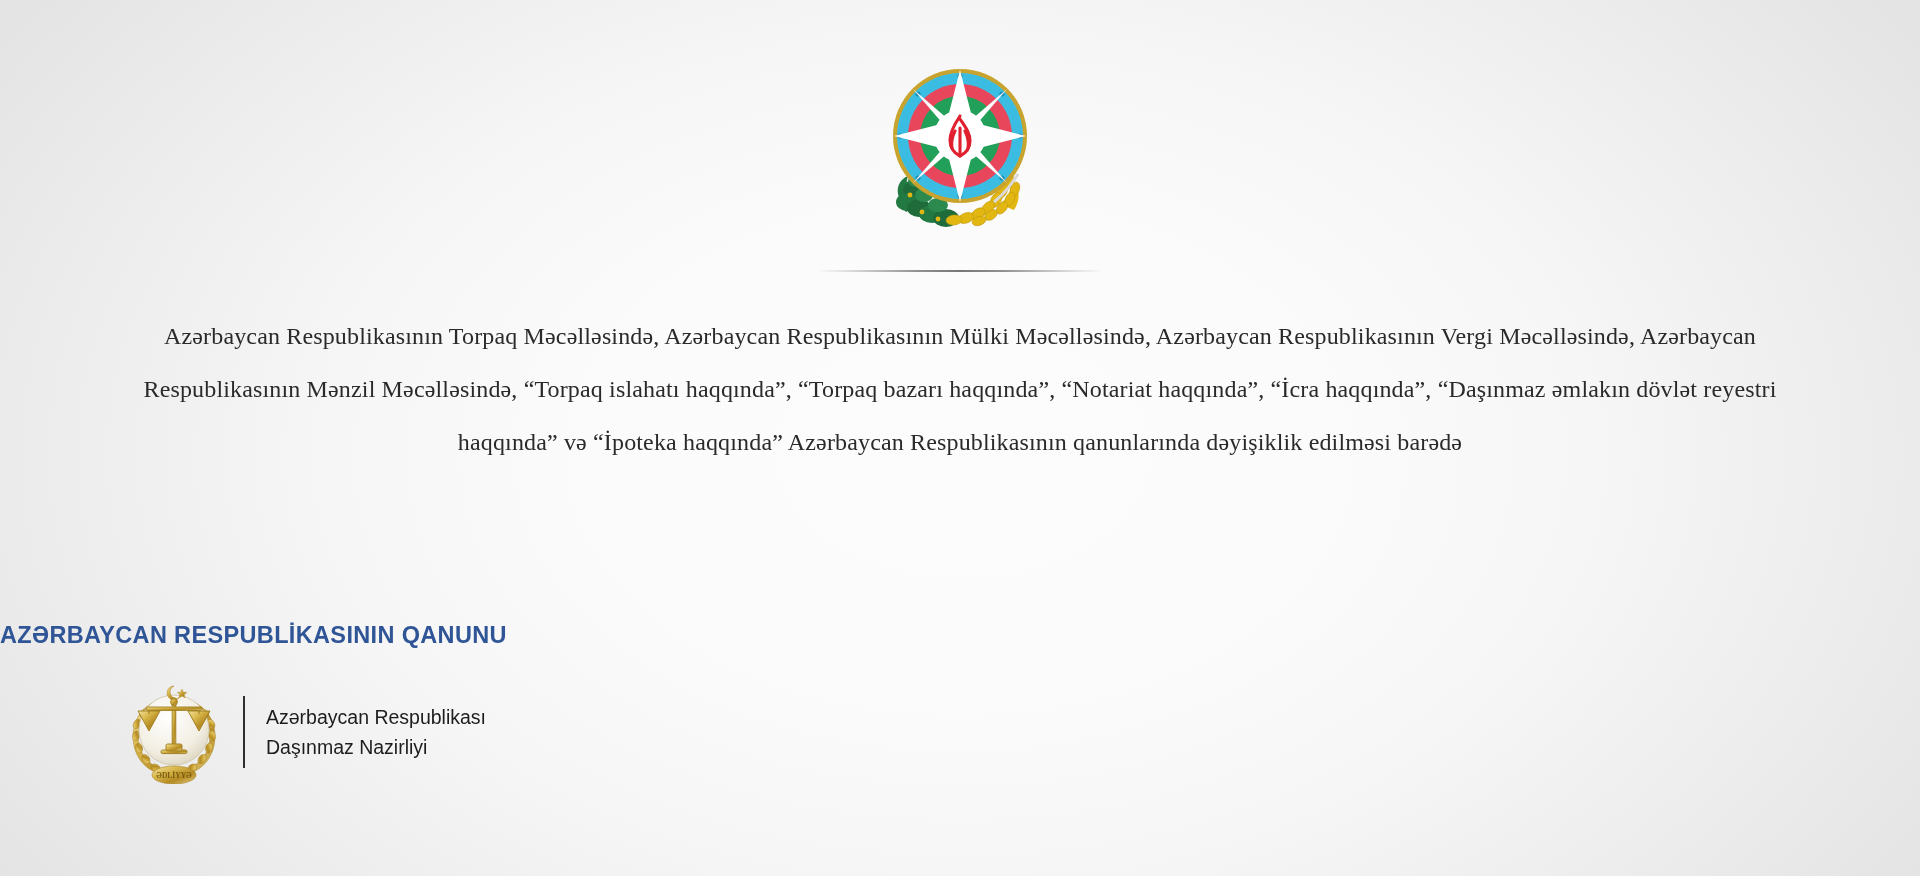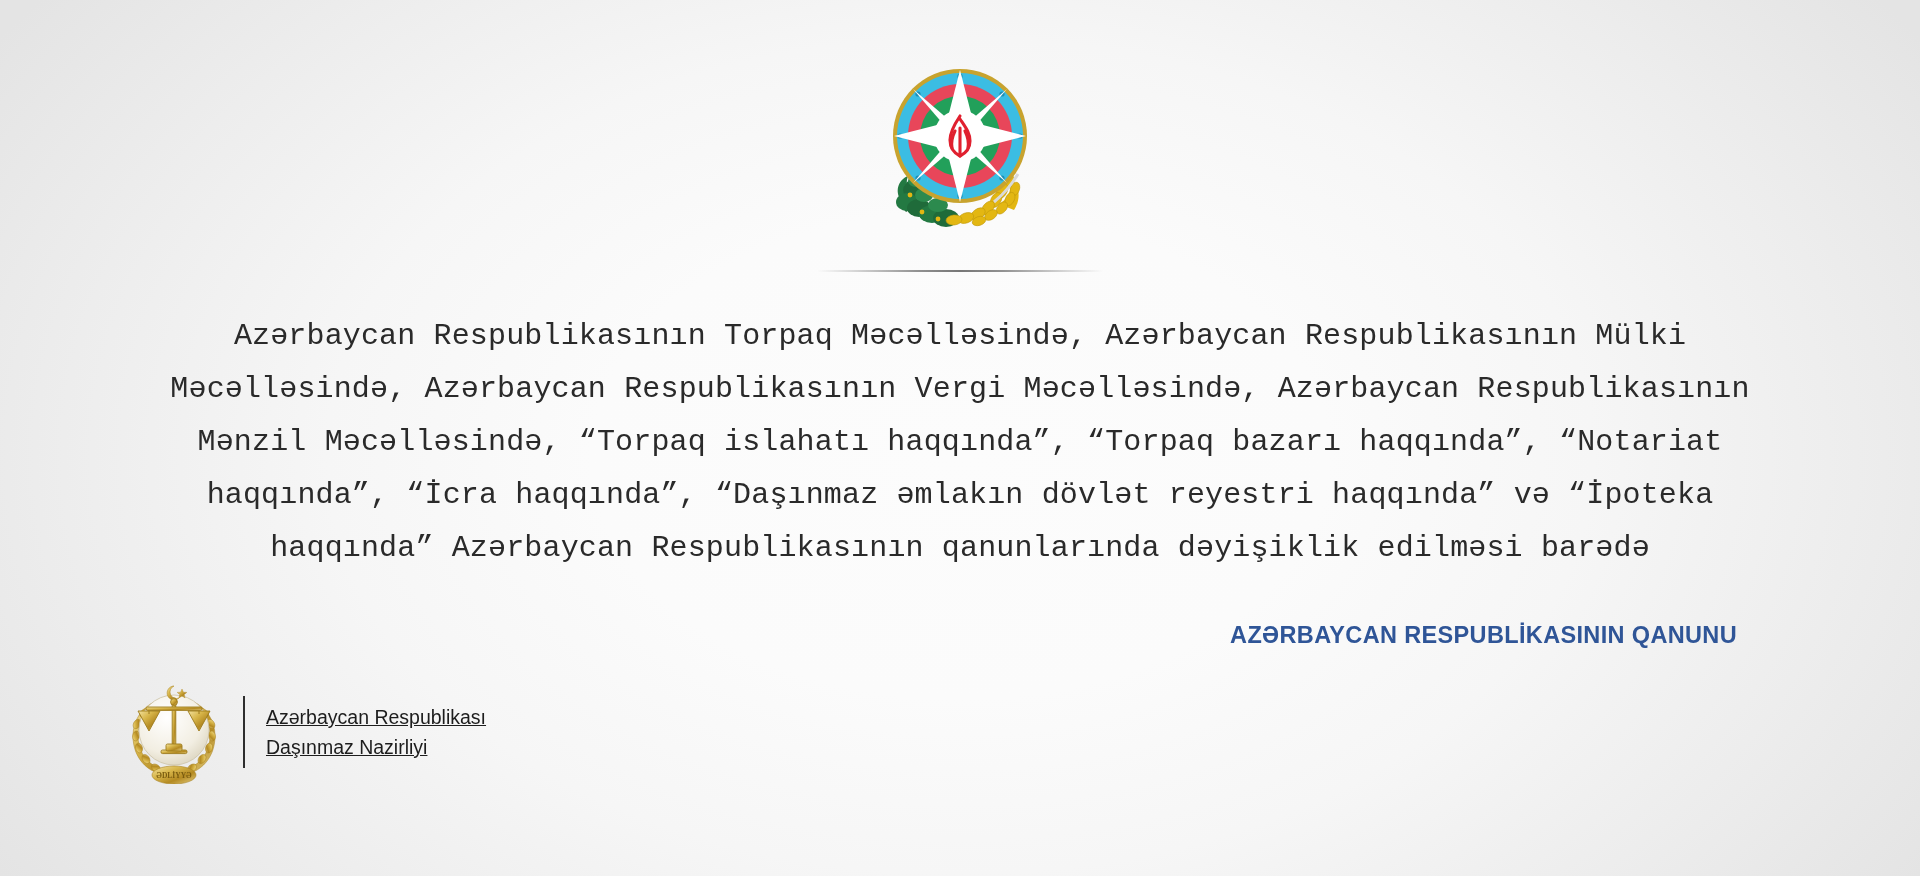--- a/index.html
+++ b/index.html
@@ -63,36 +63,36 @@
   .title-block {
     position: absolute;
     top: 310px;
     left: 50%;
     transform: translateX(-50%);
     width: 1640px;
     text-align: center;
   }
   .doc-title {
     margin: 0;
-    font-family: Liberation Mono, monospace;
+    font-family: Liberation Serif, serif;
     font-weight: 400;
-    font-size: 30px;
+    font-size: 24px;
     line-height: 53px;
     letter-spacing: 0.15px;
     color: #2a2a2a;
     white-space: pre-line;
   }
 
   
   .law-heading {
     position: absolute;
     top: 622px;
     left: 0;
     width: 1737px;
-    text-align: right;
+    text-align: left;
     font-family: "Liberation Sans", sans-serif;
     font-weight: 700;
     font-size: 23.5px;
     letter-spacing: 0.35px;
     color: #2f5597;
   }
 
   
   .ministry {
     position: absolute;
@@ -111,21 +111,21 @@
     margin: 0 21px 0 17px;
     flex: none;
   }
   .ministry-text {
     font-family: "Liberation Sans", sans-serif;
     font-size: 19.5px;
     line-height: 30px;
     color: #1d1d1d;
     white-space: nowrap;
   }
-  .ministry-text div { display: block; text-decoration: underline; }
+  .ministry-text div { display: block; }
 </style>
 </head>
 <body>
 
 <div class="page">
 
   <div class="emblem-wrap">
     <svg viewBox="0 0 148 165" xmlns="http://www.w3.org/2000/svg" aria-hidden="true">
 
       <g>

